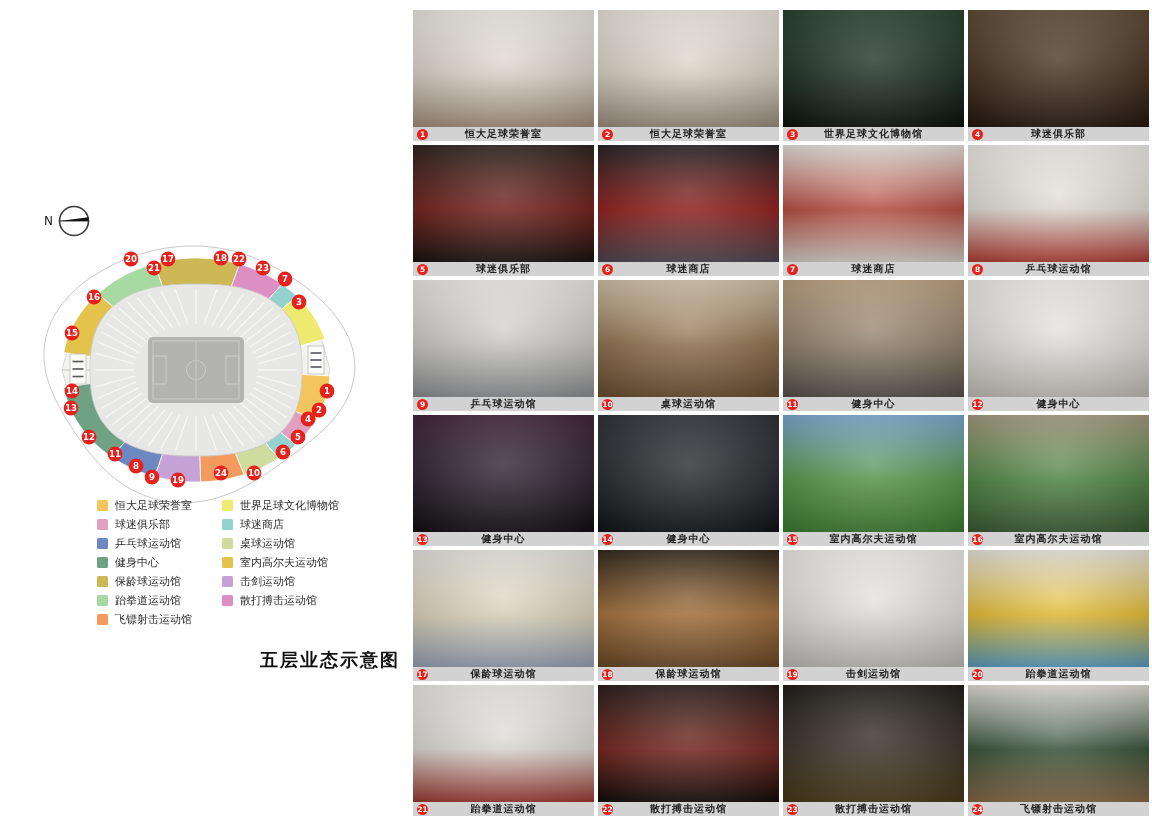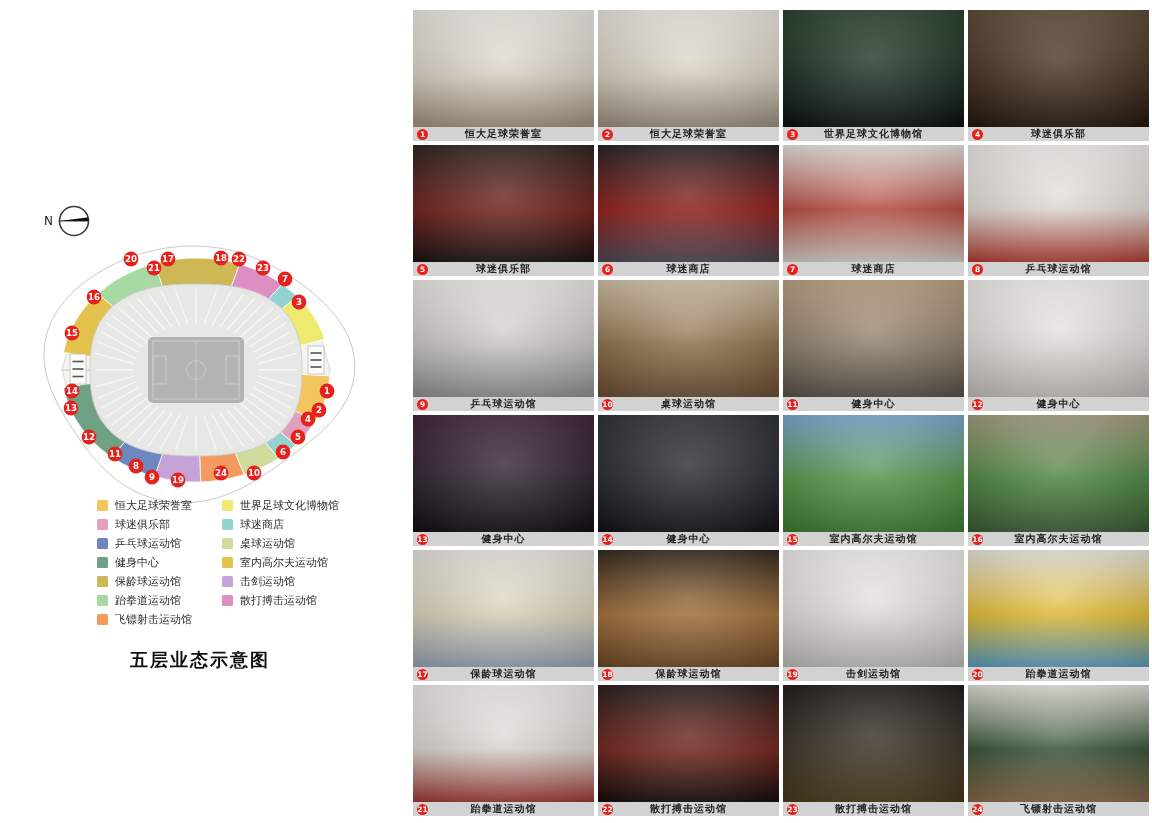--- a/index.html
+++ b/index.html
@@ -12,21 +12,21 @@
   .left-panel{position:absolute;left:0;top:0;width:413px;height:823px;}
   .compass{position:absolute;left:44px;top:204px;display:flex;align-items:center;gap:4px;}
   .compass .n-label{font-size:12px;color:#222;font-weight:500;}
   .plan-wrap{position:absolute;left:36px;top:240px;width:320px;height:270px;}
   .plan-wrap svg{width:100%;height:100%;display:block;}
   .legend{position:absolute;left:97px;top:500px;display:flex;gap:30px;}
   .legend-col{display:flex;flex-direction:column;gap:8px;}
   .legend-item{display:flex;align-items:center;gap:7px;height:11px;}
   .legend-swatch{width:11px;height:11px;border-radius:1.5px;flex:0 0 auto;}
   .legend-label{font-size:11px;color:#2b2b2b;white-space:nowrap;}
-  .plan-title{position:absolute;left:0;top:648px;width:400px;text-align:center;
+  .plan-title{position:absolute;left:0;top:648px;width:400px;text-align:right;
     font-size:18px;font-weight:700;color:#111;letter-spacing:2px;}
   
   .gallery{position:absolute;left:413px;top:10px;width:736px;
     display:grid;grid-template-columns:repeat(4,1fr);grid-auto-rows:131px;
     column-gap:4px;row-gap:4px;}
   .cell{display:flex;flex-direction:column;overflow:hidden;}
   .photo{flex:1 1 auto;position:relative;}
   .photo::after{content:"";position:absolute;inset:0;
     background:radial-gradient(ellipse at 50% 42%,rgba(255,255,255,.22),rgba(0,0,0,.18) 95%);}
   .caption{height:14px;flex:0 0 14px;background:#d2d2d2;position:relative;

